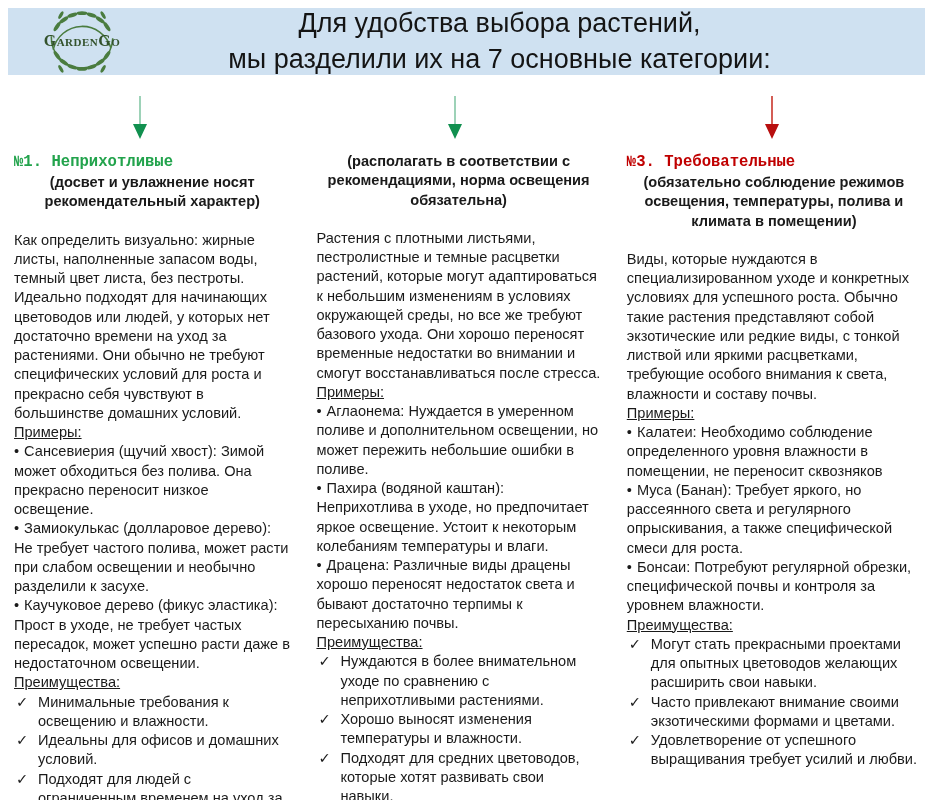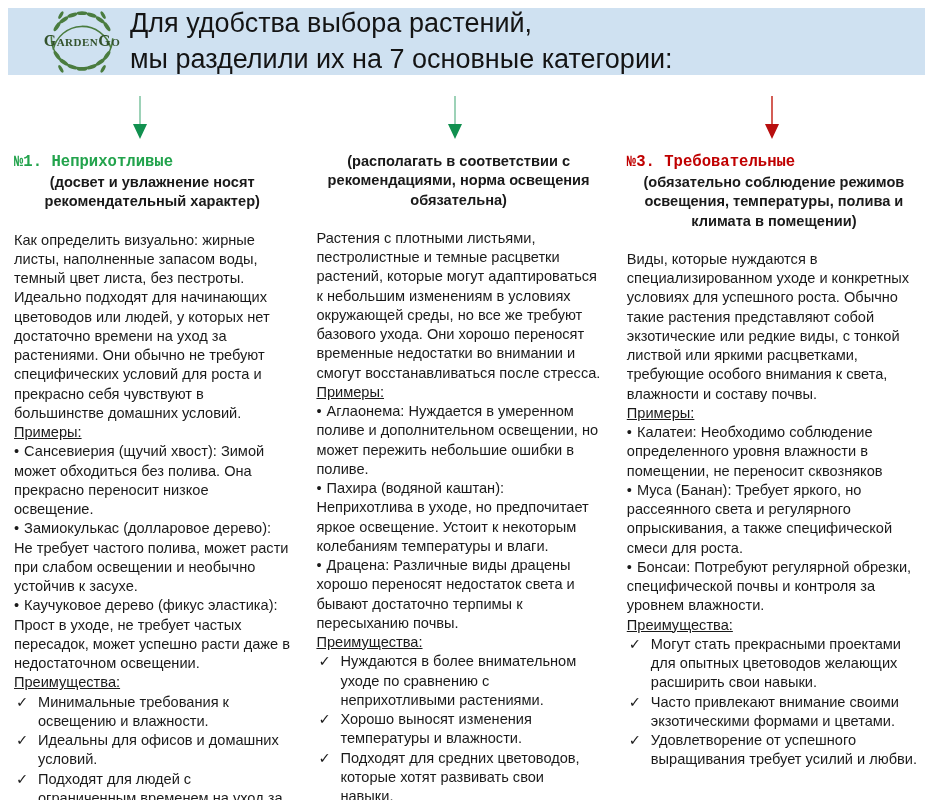--- a/index.html
+++ b/index.html
@@ -17,21 +17,21 @@
     position:relative;width:96px;height:84px;margin-left:26px;flex:0 0 auto;
   }
   .logo svg{position:absolute;left:0;top:0;width:96px;height:84px;}
   .logo-text{
     position:absolute;left:50%;top:50%;transform:translate(-50%,-54%);
     font-family:"Liberation Serif","DejaVu Serif",serif;
     font-variant:small-caps;font-weight:700;font-size:16px;
     letter-spacing:.5px;color:#33522c;white-space:nowrap;
   }
   .title-wrap{
-    flex:1 1 auto;padding-right:56px;
+    flex:1 1 auto;text-align:center;padding-right:56px;
     font-size:27px;line-height:1.32;color:#141414;font-weight:400;
   }
   
   .arrow{position:absolute;top:96px;width:16px;height:44px;}
   .arrow-1{left:132px;} .arrow-2{left:447px;} .arrow-3{left:764px;}
   
   .columns{
     position:absolute;left:14px;top:152px;right:12px;
     display:flex;gap:26px;
   }
@@ -100,21 +100,21 @@
 </svg>
 
 <div class="columns">
 
   <section class="col col-1">
     <h2 class="heading" style="color: rgb(34, 163, 76);">№1. Неприхотливые</h2>
     <div class="sub">(досвет и увлажнение носят рекомендательный характер)</div>
     <div class="desc">Как определить визуально: жирные листы, наполненные запасом воды, темный цвет листа, без пестроты. Идеально подходят для начинающих цветоводов или людей, у которых нет достаточно времени на уход за растениями. Они обычно не требуют специфических условий для роста и прекрасно себя чувствуют в большинстве домашних условий.</div>
     <div class="sec-label">Примеры:</div>
     <div class="bullet-item"><span class="bullet-glyph">•</span><span>Сансевиерия (щучий хвост): Зимой может обходиться без полива. Она прекрасно переносит низкое освещение.</span></div>
-    <div class="bullet-item"><span class="bullet-glyph">•</span><span>Замиокулькас (долларовое дерево): Не требует частого полива, может расти при слабом освещении и необычно устойчив к засухе.</span></div>
+    <div class="bullet-item"><span class="bullet-glyph">•</span><span>Замиокулькас (долларовое дерево): Не требует частого полива, может расти при слабом освещении и необычно разделили к засухе.</span></div>
     <div class="bullet-item"><span class="bullet-glyph">•</span><span>Каучуковое дерево (фикус эластика): Прост в уходе, не требует частых пересадок, может успешно расти даже в недостаточном освещении.</span></div>
     <div class="sec-label adv-label">Преимущества:</div>
     <div class="check-item">
         <span class="check-glyph">✓</span>
         <span class="check-text">Минимальные требования к освещению и влажности.</span>
       </div>
     <div class="check-item">
         <span class="check-glyph">✓</span>
         <span class="check-text">Идеальны для офисов и домашних условий.</span>
       </div>

